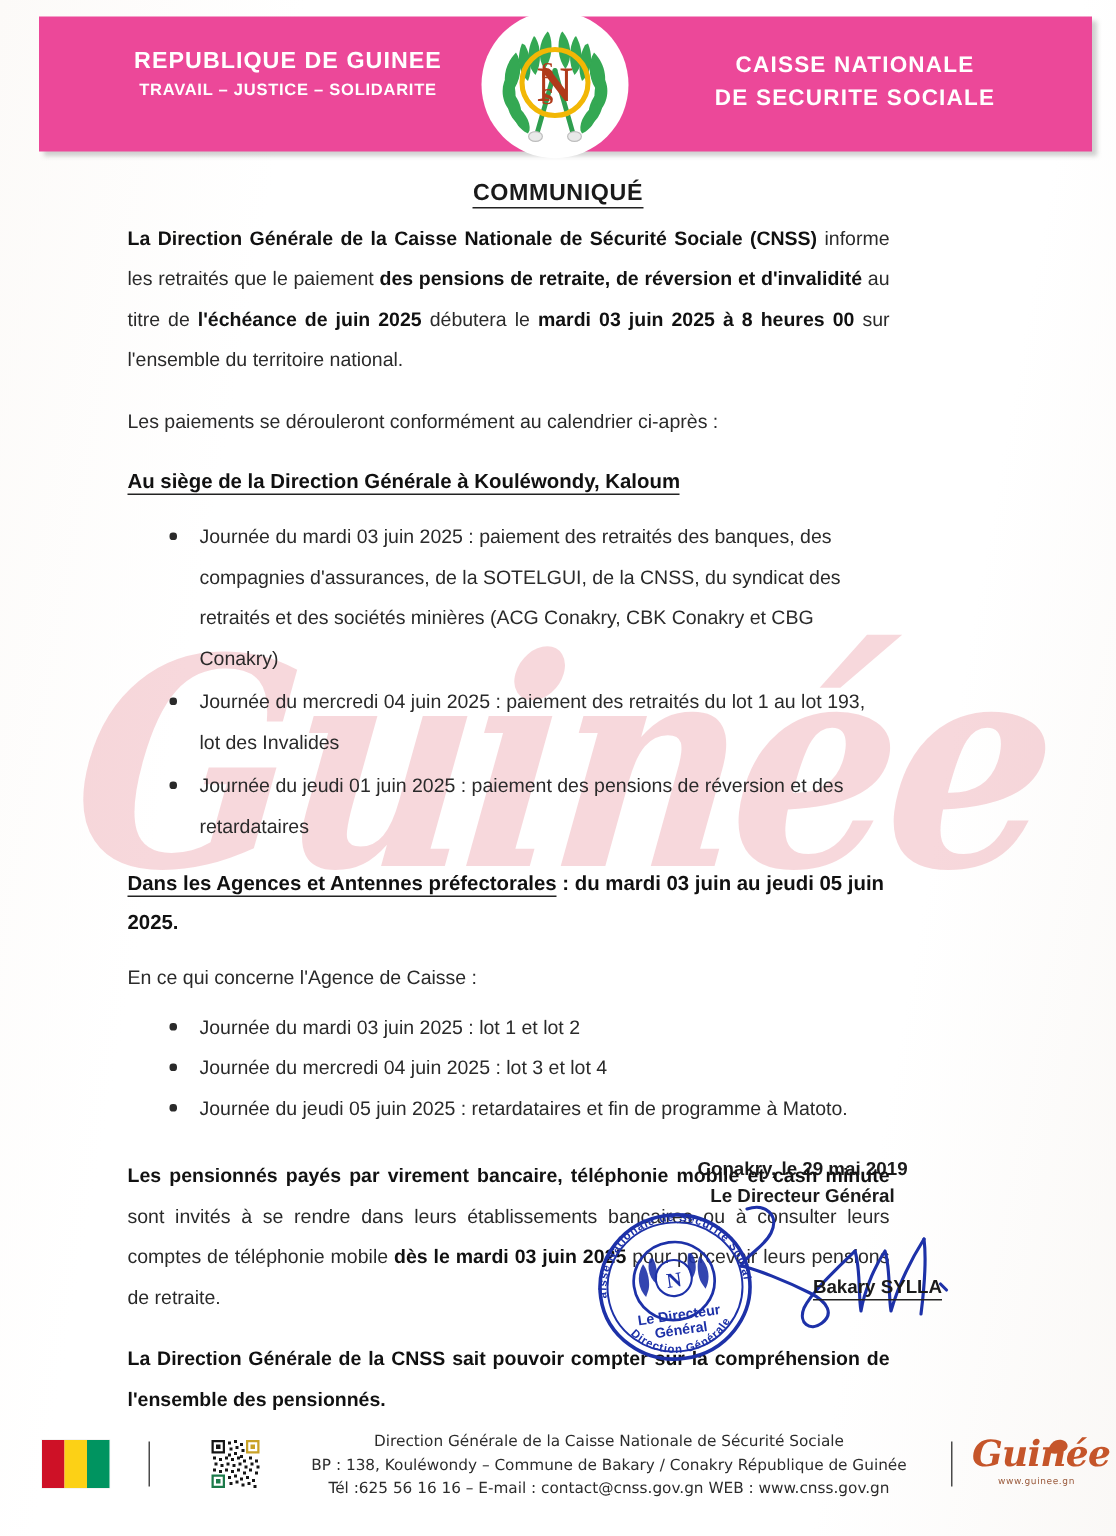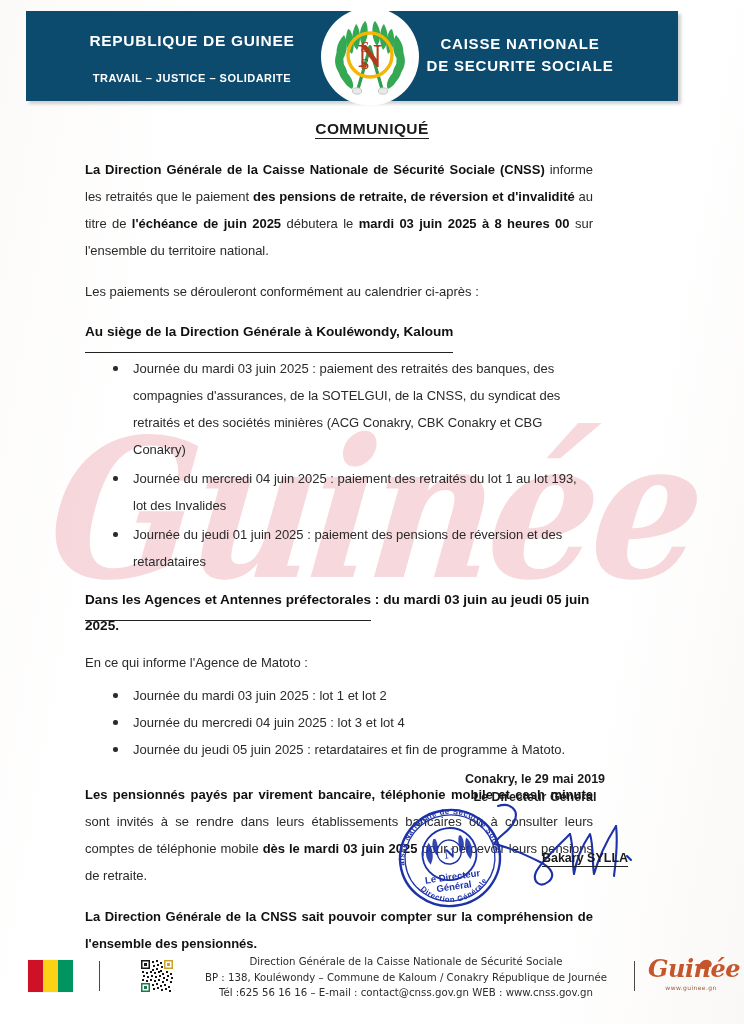--- a/index.html
+++ b/index.html
@@ -52,23 +52,23 @@
     transform: skewX(-6deg) scaleY(1.12);
     white-space: nowrap;
     line-height: 0.82;
   }
 
   
   #header-band {
     position: absolute;
     left: 26px;
     top: 11px;
-    width: 652px;
+    width: 702px;
     height: 90px;
-    background: #0c4a6e;
+    background: #ec4899;
     box-shadow: 3px 3px 3px rgba(120,120,120,0.35);
     z-index: 3;
   }
   #header-band .hdr-left {
     position: absolute;
     left: 36px;
     top: 20px;
     width: 260px;
     text-align: center;
     color: #ffffff;
@@ -84,21 +84,21 @@
   .hdr-l1 {
     font-size: 15.5px;
     font-weight: 700;
     letter-spacing: 0.7px;
     line-height: 1.25;
   }
   .hdr-l2 {
     font-size: 11px;
     font-weight: 700;
     letter-spacing: 0.5px;
-    margin-top: 22px;
+    margin-top: 4px;
   }
   .hdr-r1, .hdr-r2 {
     font-size: 15px;
     font-weight: 700;
     letter-spacing: 0.8px;
     line-height: 1.45;
   }
 
   
   #emblem {
@@ -130,42 +130,42 @@
   }
   #communique-title span {
     border-bottom: 1.6px solid #222;
     padding-bottom: 1px;
     text-align: right;
   }
 
   #body-text {
     position: absolute;
     left: 85px;
-    top: 156px;
+    top: 145px;
     width: 508px;
   }
   p.para {
     margin: 0 0 14px 0;
     font-size: 13px;
     line-height: 27px;
     text-align: justify;
     color: #2a2a2a;
   }
   p.para b { color: #111; font-weight: 700; }
 
   h3.section-head {
     margin: 4px 0 10px 0;
     font-size: 13.6px;
     font-weight: 700;
     color: #111;
     line-height: 26px;
   }
   h3.section-head .u {
     border-bottom: 1.5px solid #222;
-    padding-bottom: 13px;
+    padding-bottom: 1px;
   }
 
   ul.bullets {
     margin: 0 0 12px 0;
     padding: 0 0 0 48px;
     list-style: none;
   }
   ul.bullets li {
     position: relative;
     font-size: 13px;
@@ -398,21 +398,21 @@
       <ul class="bullets">
         <li>Journée du mardi 03 juin 2025 : paiement des retraités des banques, des compagnies d'assurances, de la SOTELGUI, de la CNSS, du syndicat des retraités et des sociétés minières (ACG Conakry, CBK Conakry et CBG Conakry)</li>
         <li>Journée du mercredi 04 juin 2025 : paiement des retraités du lot 1 au lot 193, lot des Invalides</li>
         <li>Journée du jeudi 01 juin 2025 : paiement des pensions de réversion et des retardataires</li>
       </ul>
 
       <h3 class="section-head">
         <span class="u">Dans les Agences et Antennes préfectorales</span><span> : du mardi 03 juin au jeudi 05 juin 2025.</span>
       </h3>
 
-      <p class="lead-in">En ce qui informe l'Agence de Matoto :</p>
+      <p class="lead-in">En ce qui concerne l'Agence de Caisse :</p>
 
       <ul class="bullets tight">
         <li>Journée du mardi 03 juin 2025 : lot 1 et lot 2</li>
         <li>Journée du mercredi 04 juin 2025 : lot 3 et lot 4</li>
         <li>Journée du jeudi 05 juin 2025 : retardataires et fin de programme à Matoto.</li>
       </ul>
 
       <p class="para" style="margin-top:18px;"><b>Les pensionnés payés par virement bancaire, téléphonie mobile et cash minute</b><span> sont invités à se rendre dans leurs établissements bancaires ou à consulter leurs comptes de téléphonie mobile </span><b>dès le mardi 03 juin 2025</b><span> pour percevoir leurs pensions de retraite.</span></p>
 
       <p class="para" style="margin-top:0;font-weight:700;color:#111;">La Direction Générale de la CNSS sait pouvoir compter sur la compréhension de l'ensemble des pensionnés.</p>
@@ -537,21 +537,21 @@
             <rect x="17" y="28" width="2" height="2"></rect>
             <rect x="21" y="30" width="2" height="2"></rect>
           <rect x="25" y="29" width="2" height="2"></rect>
             <rect x="29" y="31" width="2" height="2"></rect>
         </g>
       </svg>
     </div>
 
     <div id="footer-text">
       <div>Direction Générale de la Caisse Nationale de Sécurité Sociale</div>
-      <div>BP : 138, Kouléwondy – Commune de Kaloum / Conakry République de Journée</div>
+      <div>BP : 138, Kouléwondy – Commune de Bakary / Conakry République de Guinée</div>
       <div>Tél :625 56 16 16 – E-mail : contact@cnss.gov.gn  WEB : www.cnss.gov.gn</div>
     </div>
 
     <div class="sep-bar" id="sep-2"></div>
 
     <div id="guinee-logo">
       <div class="g-word">
         <span>Guinée</span>
         <span class="g-hat">
           <svg viewBox="0 0 16 11" width="16" height="11" xmlns="http://www.w3.org/2000/svg">

